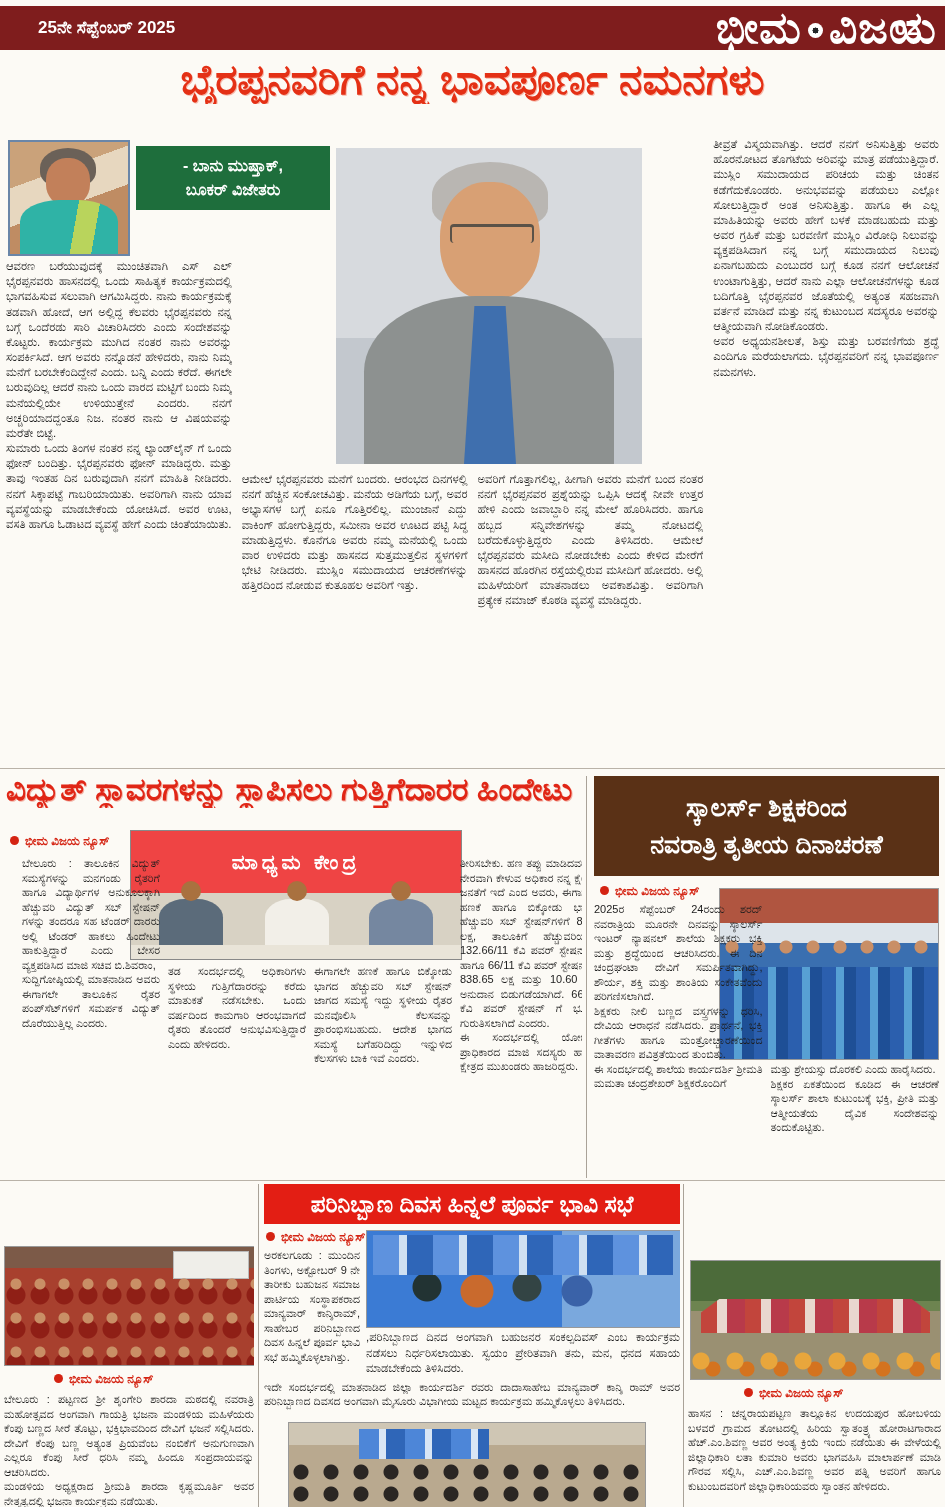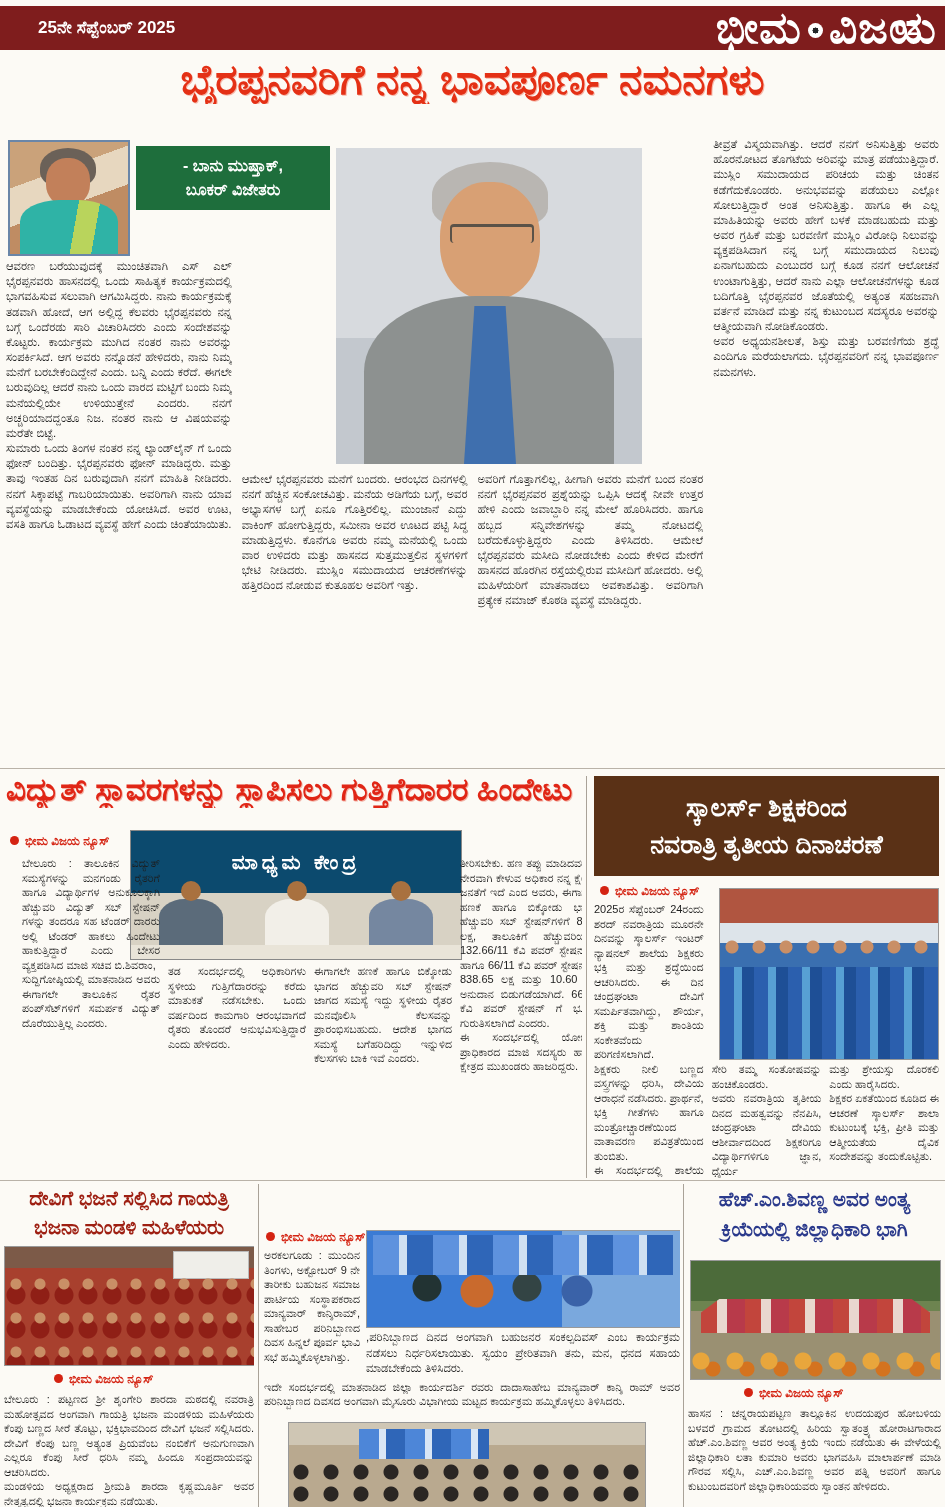--- a/index.html
+++ b/index.html
@@ -39,21 +39,21 @@
   .portrait-shirt{position:absolute;left:128px;top:158px;width:52px;height:158px;background:#3f6fae;clip-path:polygon(20% 0,80% 0,100% 100%,0 100%);}
   
   .tag{font-size:12px;font-weight:bold;color:#d42312;white-space:nowrap;}
   .tag .dot{display:inline-block;width:9px;height:9px;border-radius:50%;background:#d42312;margin-right:6px;}
   
   .power{position:absolute;left:6px;top:772px;width:576px;height:406px;overflow:hidden;}
   .power-headline{font-size:31px;font-weight:bold;color:#e02616;white-space:nowrap;overflow:hidden;
                   text-shadow:1px 1px 0 #f3b3a6;}
   .power .tag{position:absolute;left:4px;top:62px;}
   .media-photo{position:absolute;left:124px;top:58px;width:330px;height:128px;background:#d8d2c4;overflow:hidden;border:1px solid #888;}
-  .media-top{position:absolute;left:0;top:0;width:330px;height:62px;background:#0c4a6e;color:#fff;
+  .media-top{position:absolute;left:0;top:0;width:330px;height:62px;background:#ef4444;color:#fff;
              display:flex;align-items:center;justify-content:center;font-size:20px;font-weight:bold;letter-spacing:4px;}
   .man{position:absolute;bottom:14px;width:64px;height:46px;border-radius:40% 40% 0 0;}
   .man .head{position:absolute;left:22px;top:-18px;width:20px;height:20px;border-radius:50%;background:#a9713f;}
   .m1{left:28px;background:#5b6b7a;} .m2{left:134px;background:#f2efe8;} .m3{left:238px;background:#7587a0;}
   .media-table{position:absolute;left:0;bottom:0;width:330px;height:14px;background:#e9e4d8;}
   .power-cols{position:absolute;left:16px;top:84px;width:576px;height:322px;display:flex;gap:8px;overflow:hidden;}
   .power-cols .col{font-size:11px;}
   .ppt{padding-top:108px;}
   
   .scholars{position:absolute;left:594px;top:772px;width:345px;height:406px;overflow:hidden;}
@@ -202,63 +202,58 @@
     </div>
     <div class="tag"><span class="dot"></span><span>ಭೀಮ ವಿಜಯ ನ್ಯೂಸ್</span></div>
     <div class="scholars-photo">
       <div class="scholars-faces"></div>
       <div class="scholars-sarees"></div>
     </div>
     <div class="scholars-cols">
       <div class="col">2025ರ ಸೆಪ್ಟೆಂಬರ್ 24ರಂದು ಶರದ್ ನವರಾತ್ರಿಯ ಮೂರನೇ ದಿನವನ್ನು ಸ್ಕಾಲರ್ಸ್ ಇಂಟರ್ ನ್ಯಾಷನಲ್ ಶಾಲೆಯ ಶಿಕ್ಷಕರು ಭಕ್ತಿ ಮತ್ತು ಶ್ರದ್ಧೆಯಿಂದ ಆಚರಿಸಿದರು. ಈ ದಿನ ಚಂದ್ರಘಂಟಾ ದೇವಿಗೆ ಸಮರ್ಪಿತವಾಗಿದ್ದು, ಶೌರ್ಯ, ಶಕ್ತಿ ಮತ್ತು ಶಾಂತಿಯ ಸಂಕೇತವೆಂದು ಪರಿಗಣಿಸಲಾಗಿದೆ.
 ಶಿಕ್ಷಕರು ನೀಲಿ ಬಣ್ಣದ ವಸ್ತ್ರಗಳನ್ನು ಧರಿಸಿ, ದೇವಿಯ ಆರಾಧನೆ ನಡೆಸಿದರು. ಪ್ರಾರ್ಥನೆ, ಭಕ್ತಿ ಗೀತೆಗಳು ಹಾಗೂ ಮಂತ್ರೋಚ್ಚಾರಣೆಯಿಂದ ವಾತಾವರಣ ಪವಿತ್ರತೆಯಿಂದ ತುಂಬಿತು.
 ಈ ಸಂದರ್ಭದಲ್ಲಿ ಶಾಲೆಯ ಕಾರ್ಯದರ್ಶಿ ಶ್ರೀಮತಿ ಮಮತಾ ಚಂದ್ರಶೇಖರ್ ಶಿಕ್ಷಕರೊಂದಿಗೆ</div>
-      <div class="col spt">ಸೇರಿ ತಮ್ಮ ಸಂತೋಷವನ್ನು ಹಂಚಿಕೊಂಡರು.
-ಅವರು ನವರಾತ್ರಿಯ ತೃತೀಯ ದಿನದ ಮಹತ್ವವನ್ನು ನೆನಪಿಸಿ, ಚಂದ್ರಘಂಟಾ ದೇವಿಯ ಆಶೀರ್ವಾದದಿಂದ ಶಿಕ್ಷಕರಿಗೂ ವಿದ್ಯಾರ್ಥಿಗಳಿಗೂ ಜ್ಞಾನ, ಧೈರ್ಯ</div>
       <div class="col spt">ಮತ್ತು ಶ್ರೇಯಸ್ಸು ದೊರಕಲಿ ಎಂದು ಹಾರೈಸಿದರು.
 ಶಿಕ್ಷಕರ ಏಕತೆಯಿಂದ ಕೂಡಿದ ಈ ಆಚರಣೆ ಸ್ಕಾಲರ್ಸ್ ಶಾಲಾ ಕುಟುಂಬಕ್ಕೆ ಭಕ್ತಿ, ಪ್ರೀತಿ ಮತ್ತು ಆತ್ಮೀಯತೆಯ ದೈವಿಕ ಸಂದೇಶವನ್ನು ತಂದುಕೊಟ್ಟಿತು.</div>
     </div>
   </div>
 
   <div class="hr" style="top:1180px"></div>
 
   <div class="bhajana">
-    <div class="bhajana-headline">ದೇವಿಗೆ ಭಜನೆ ಸಲ್ಲಿಸಿದ ಗಾಯತ್ರಿ
-ಭಜನಾ ಮಂಡಳಿ ಮಹಿಳೆಯರು</div>
     <div class="bhajana-photo">
       <div class="bhajana-sign"></div>
       <div class="bhajana-faces"></div>
     </div>
     <div class="tag"><span class="dot"></span><span>ಭೀಮ ವಿಜಯ ನ್ಯೂಸ್</span></div>
     <div class="bhajana-body body-sm">ಬೇಲೂರು : ಪಟ್ಟಣದ ಶ್ರೀ ಶೃಂಗೇರಿ ಶಾರದಾ ಮಠದಲ್ಲಿ ನವರಾತ್ರಿ ಮಹೋತ್ಸವದ ಅಂಗವಾಗಿ ಗಾಯತ್ರಿ ಭಜನಾ ಮಂಡಳಿಯ ಮಹಿಳೆಯರು ಕೆಂಪು ಬಣ್ಣದ ಸೀರೆ ತೊಟ್ಟು, ಭಕ್ತಿಭಾವದಿಂದ ದೇವಿಗೆ ಭಜನೆ ಸಲ್ಲಿಸಿದರು. ದೇವಿಗೆ ಕೆಂಪು ಬಣ್ಣ ಅತ್ಯಂತ ಪ್ರಿಯವೆಂಬ ನಂಬಿಕೆಗೆ ಅನುಗುಣವಾಗಿ ಎಲ್ಲರೂ ಕೆಂಪು ಸೀರೆ ಧರಿಸಿ ನಮ್ಮ ಹಿಂದೂ ಸಂಪ್ರದಾಯವನ್ನು ಆಚರಿಸಿದರು.
 ಮಂಡಳಿಯ ಅಧ್ಯಕ್ಷರಾದ ಶ್ರೀಮತಿ ಶಾರದಾ ಕೃಷ್ಣಮೂರ್ತಿ ಅವರ ನೇತೃತ್ವದಲ್ಲಿ ಭಜನಾ ಕಾರ್ಯಕ್ರಮ ನಡೆಯಿತು.</div>
   </div>
 
   <div class="vr" style="left:258px;top:1184px;height:323px"></div>
 
   <div class="pari">
+    <div class="red-box">ಪರಿನಿಬ್ಬಾಣ ದಿವಸ ಹಿನ್ನಲೆ ಪೂರ್ವ ಭಾವಿ ಸಭೆ</div>
     <div class="tag"><span class="dot"></span><span>ಭೀಮ ವಿಜಯ ನ್ಯೂಸ್</span></div>
     <div class="pari-colL body-sm">ಅರಕಲಗೂಡು : ಮುಂದಿನ ತಿಂಗಳು, ಅಕ್ಟೋಬರ್ 9 ನೇ ತಾರೀಕು ಬಹುಜನ ಸಮಾಜ ಪಾರ್ಟಿಯ ಸಂಸ್ಥಾಪಕರಾದ ಮಾನ್ಯವಾರ್ ಕಾನ್ಶಿರಾಮ್, ಸಾಹೇಬರ ಪರಿನಿಬ್ಬಾಣದ ದಿವಸ ಹಿನ್ನಲೆ ಪೂರ್ವ ಭಾವಿ ಸಭೆ ಹಮ್ಮಿಕೊಳ್ಳಲಾಗಿತ್ತು.</div>
     <div class="pari-photo1">
       <div class="pp1-banner"></div>
       <div class="pp1-people"></div>
     </div>
     <div class="pari-caption">,ಪರಿನಿಬ್ಬಾಣದ ದಿನದ ಅಂಗವಾಗಿ ಬಹುಜನರ ಸಂಕಲ್ಪದಿವಸ್ ಎಂಬ ಕಾರ್ಯಕ್ರಮ ನಡೆಸಲು ನಿರ್ಧರಿಸಲಾಯಿತು. ಸ್ವಯಂ ಪ್ರೇರಿತವಾಗಿ ತನು, ಮನ, ಧನದ ಸಹಾಯ ಮಾಡಬೇಕೆಂದು ತಿಳಿಸಿದರು.</div>
     <div class="pari-row">ಇದೇ ಸಂದರ್ಭದಲ್ಲಿ ಮಾತನಾಡಿದ ಜಿಲ್ಲಾ ಕಾರ್ಯದರ್ಶಿ ರವರು ದಾದಾಸಾಹೇಬ ಮಾನ್ಯವಾರ್ ಕಾನ್ಶಿ ರಾಮ್ ಅವರ ಪರಿನಿಬ್ಬಾಣದ ದಿವಸದ ಅಂಗವಾಗಿ ಮೈಸೂರು ವಿಭಾಗೀಯ ಮಟ್ಟದ ಕಾರ್ಯಕ್ರಮ ಹಮ್ಮಿಕೊಳ್ಳಲು ತಿಳಿಸಿದರು.</div>
     <div class="pari-photo2">
       <div class="pp2-banner"></div>
       <div class="pp2-crowd"></div>
     </div>
   </div>
 
   <div class="vr" style="left:683px;top:1184px;height:323px"></div>
 
   <div class="funeral">
-    <div class="funeral-headline">ಹೆಚ್.ಎಂ.ಶಿವಣ್ಣ ಅವರ ಅಂತ್ಯ
-ಕ್ರಿಯೆಯಲ್ಲಿ ಜಿಲ್ಲಾಧಿಕಾರಿ ಭಾಗಿ</div>
     <div class="funeral-photo">
       <div class="canopy"></div>
       <div class="flowers"></div>
     </div>
     <div class="tag"><span class="dot"></span><span>ಭೀಮ ವಿಜಯ ನ್ಯೂಸ್</span></div>
     <div class="funeral-body body-sm">ಹಾಸನ : ಚನ್ನರಾಯಪಟ್ಟಣ ತಾಲ್ಲೂಕಿನ ಉದಯಪುರ ಹೋಬಳಿಯ ಬಳವರೆ ಗ್ರಾಮದ ತೋಟದಲ್ಲಿ ಹಿರಿಯ ಸ್ವಾತಂತ್ರ್ಯ ಹೋರಾಟಗಾರಾದ ಹೆಚ್.ಎಂ.ಶಿವಣ್ಣ ಅವರ ಅಂತ್ಯ ಕ್ರಿಯೆ ಇಂದು ನಡೆಯಿತು ಈ ವೇಳೆಯಲ್ಲಿ ಜಿಲ್ಲಾಧಿಕಾರಿ ಲತಾ ಕುಮಾರಿ ಅವರು ಭಾಗವಹಿಸಿ ಮಾಲಾರ್ಪಣೆ ಮಾಡಿ ಗೌರವ ಸಲ್ಲಿಸಿ, ಎಚ್.ಎಂ.ಶಿವಣ್ಣ ಅವರ ಪತ್ನಿ ಅವರಿಗೆ ಹಾಗೂ ಕುಟುಂಬದವರಿಗೆ ಜಿಲ್ಲಾಧಿಕಾರಿಯವರು ಸ್ವಾಂತನ ಹೇಳಿದರು.</div>
   </div>
 
 </div>
 

